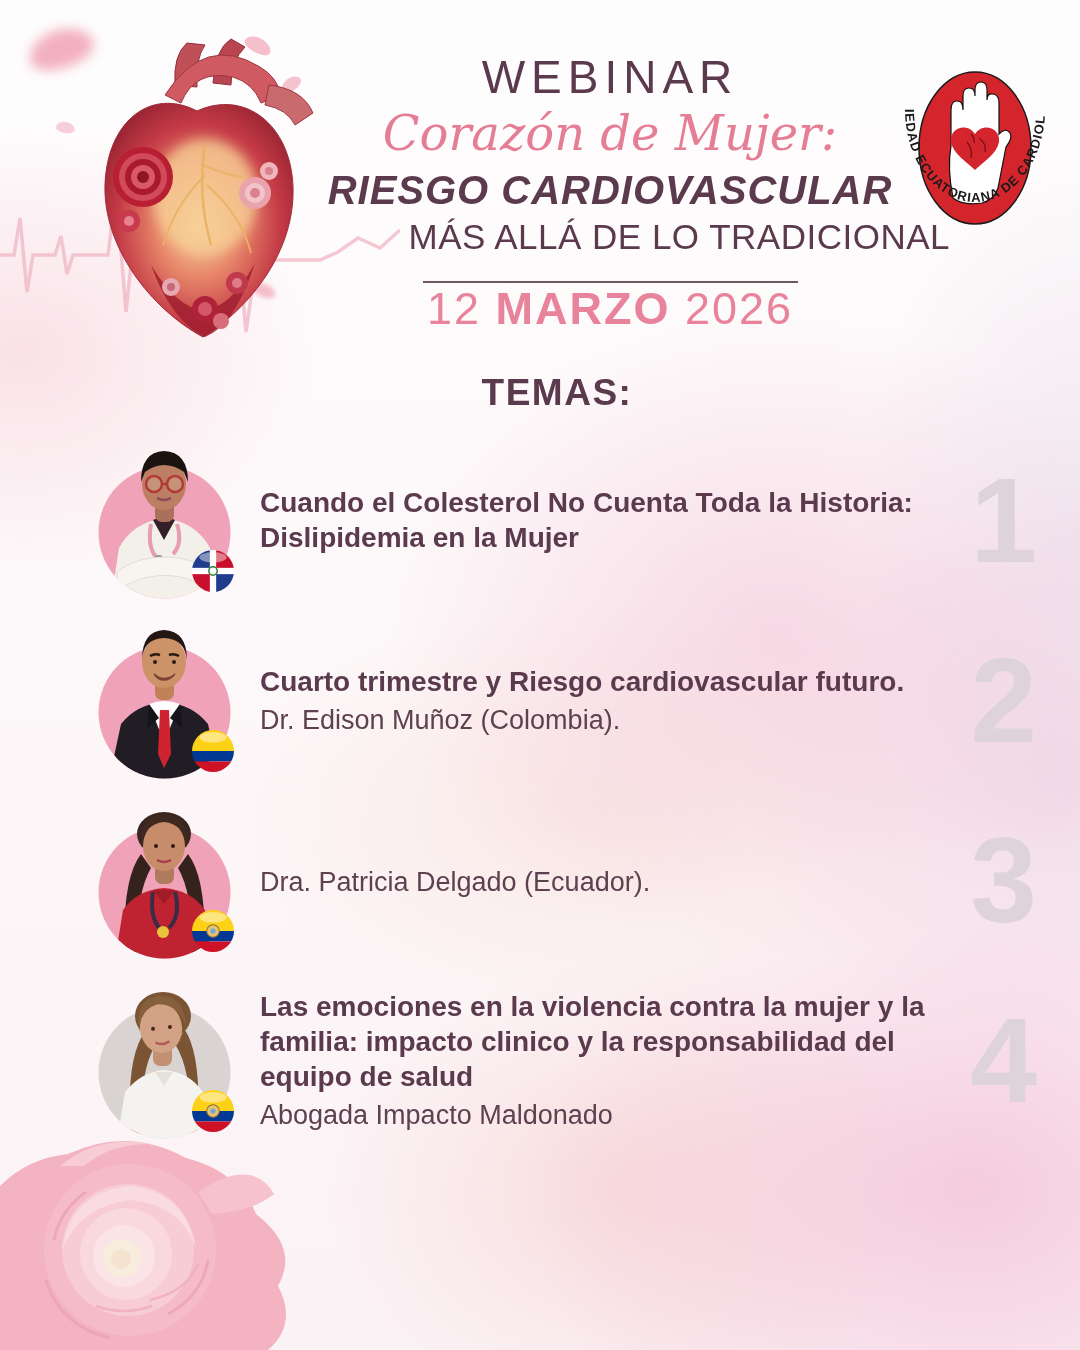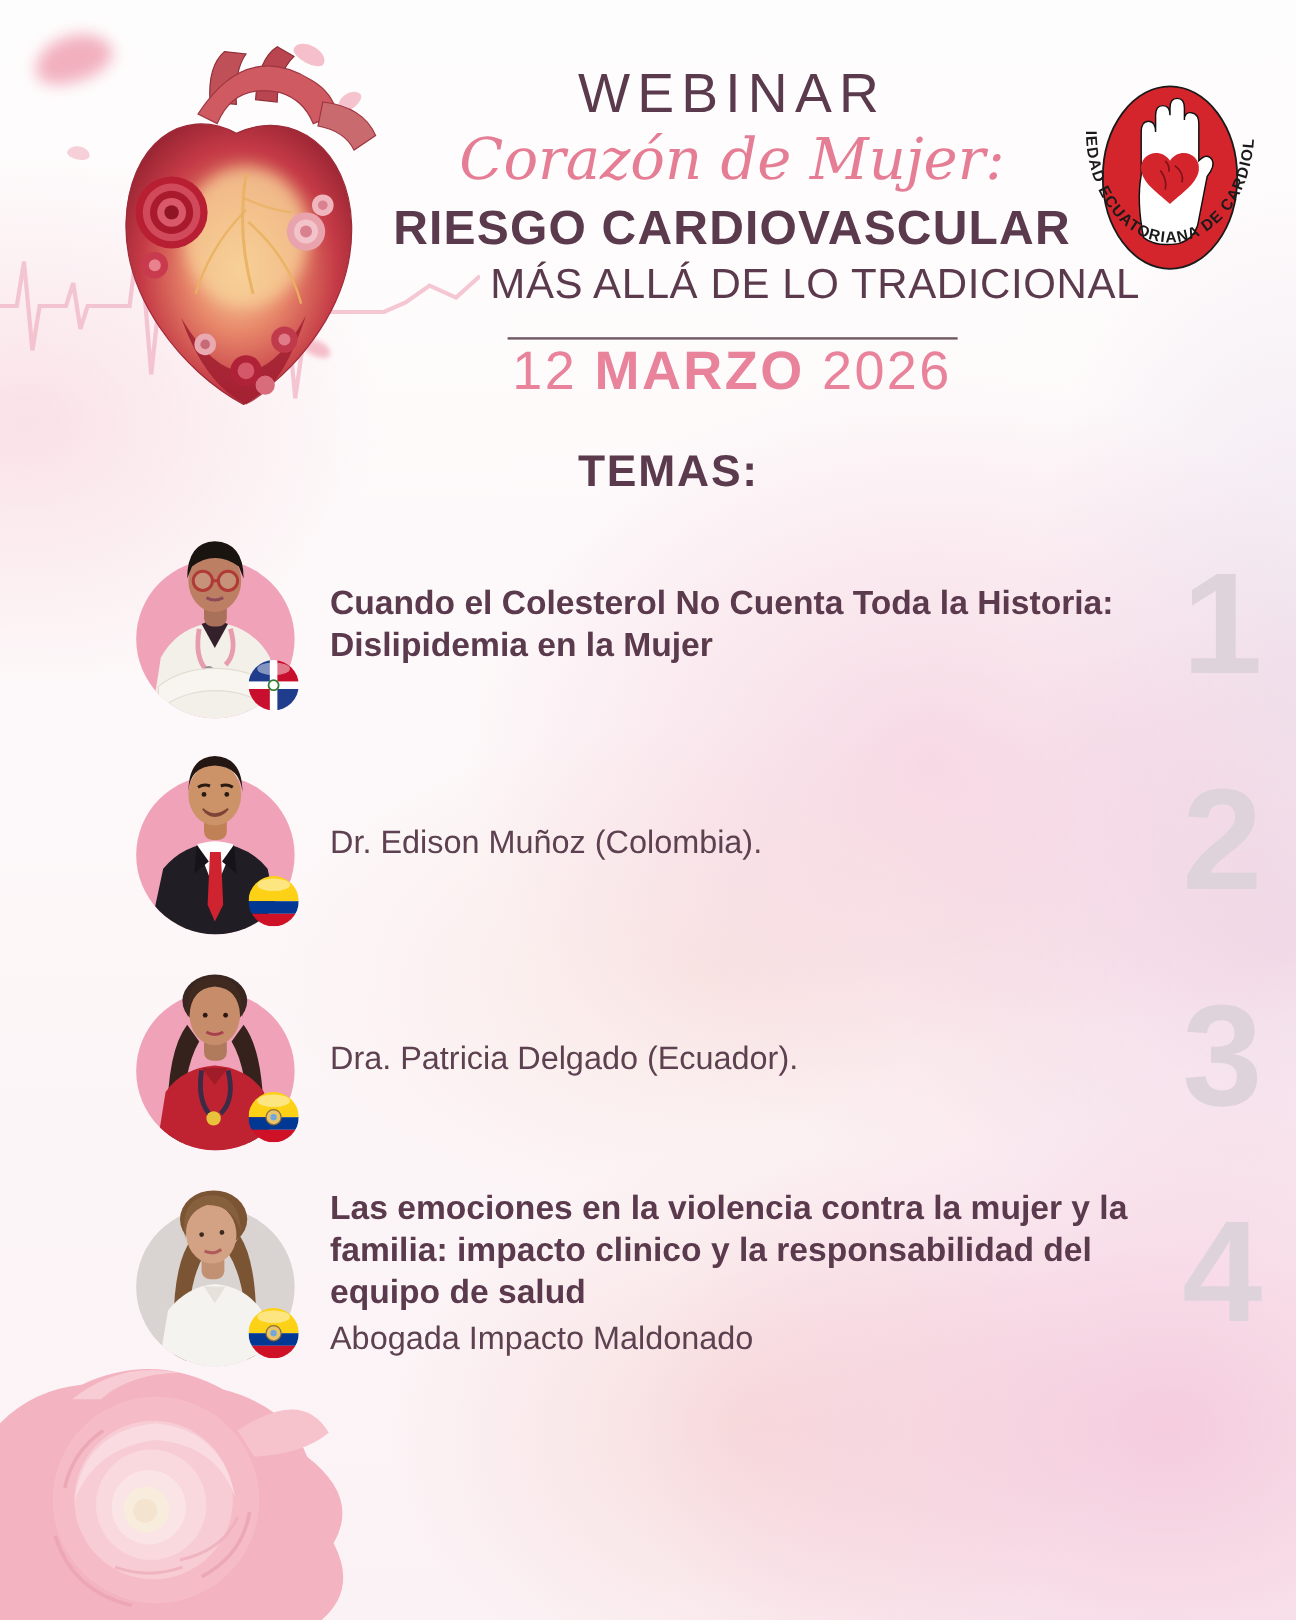--- a/index.html
+++ b/index.html
@@ -13,30 +13,30 @@
       radial-gradient(520px 300px at 55% 60%, rgba(246,215,207,.45), transparent 70%),
       radial-gradient(620px 470px at 90% 88%, rgba(240,178,205,.60), transparent 72%),
       radial-gradient(430px 330px at 58% 88%, rgba(244,198,196,.50), transparent 70%),
       linear-gradient(180deg,#fefdfd 0%,#fdf8f9 45%,#fbf2f5 100%);
   }
   .abs{position:absolute;}
   
   .header{position:absolute;top:50px;left:270px;width:680px;text-align:center;}
   .kicker{font-size:46px;letter-spacing:6px;color:#5a3a4c;font-weight:400;}
   .script{font-family:"DejaVu Serif",serif;font-style:italic;font-size:48px;color:#e57e95;margin-top:4px;line-height:1.05;}
-  .t1{font-size:40px;font-weight:bold;color:#5a3a4c;letter-spacing:1px;margin-top:10px;}
+  .t1{font-size:40px;font-weight:bold;color:#5a3a4c;letter-spacing:1px;margin-top:10px;font-style:italic;}
   .t2{font-size:35px;font-weight:normal;color:#5a3a4c;letter-spacing:.5px;margin-top:4px;text-align:right;}
   .divider{width:375px;height:2px;background:#6f5862;margin:24px auto 0;}
   .date{font-size:45px;color:#e8839b;letter-spacing:2px;font-weight:400;}
   .date b{font-weight:bold;}
   
   .temas{position:absolute;top:372px;left:17px;width:1080px;text-align:center;
          font-size:37px;font-weight:bold;color:#5a3a4c;letter-spacing:1.5px;}
   
-  .topics{position:absolute;top:440px;left:112px;width:940px;display:flex;flex-direction:column;gap:20px;}
+  .topics{position:absolute;top:440px;left:97px;width:940px;display:flex;flex-direction:column;gap:20px;}
   .topic{position:relative;height:160px;display:flex;align-items:center;gap:28px;}
   .avatar{position:relative;width:135px;height:160px;flex:none;z-index:2;}
   .avatar svg.person{position:absolute;left:0;top:0;}
   .flag{position:absolute;right:-2px;bottom:8px;width:42px;height:42px;}
   .ttext{width:710px;z-index:1;}
   .ttitle{font-size:28px;font-weight:bold;color:#5a3a4c;line-height:1.25;}
   .tspeaker{font-size:27px;color:#5e4150;line-height:1.2;margin-top:5px;}
   .tnum{position:absolute;right:0;top:50%;transform:translateY(-50%);
         font-size:120px;font-weight:bold;color:#ded3db;line-height:1;z-index:0;}
   
@@ -216,20 +216,21 @@
             </defs>
           <g clip-path="url(#f2)">
             <rect x="0" y="0" width="40" height="20" fill="#fcd116"></rect>
             <rect x="0" y="20" width="40" height="10" fill="#003893"></rect>
             <rect x="0" y="30" width="40" height="10" fill="#ce1126"></rect>
             <ellipse cx="20" cy="7" rx="13" ry="5" fill="rgba(255,255,255,.45)"></ellipse>
           </g>
         </svg>
       </div>
       <div class="ttext">
+        <div class="ttitle">Cuarto trimestre y Riesgo cardiovascular futuro.</div>
         <div class="tspeaker">Dr. Edison Muñoz (Colombia).</div>
       </div>
       <div class="tnum">2</div>
     </div>
 
     <div class="topic">
       <div class="avatar">
         <svg class="person" width="135" height="160" viewBox="0 0 135 160">
           <defs>
               <clipPath id="c3">

